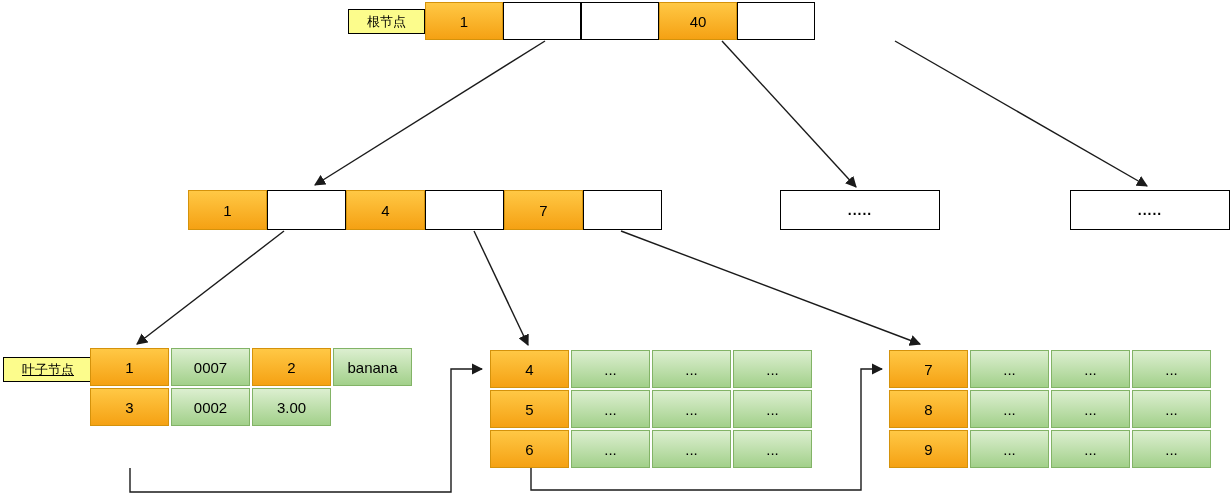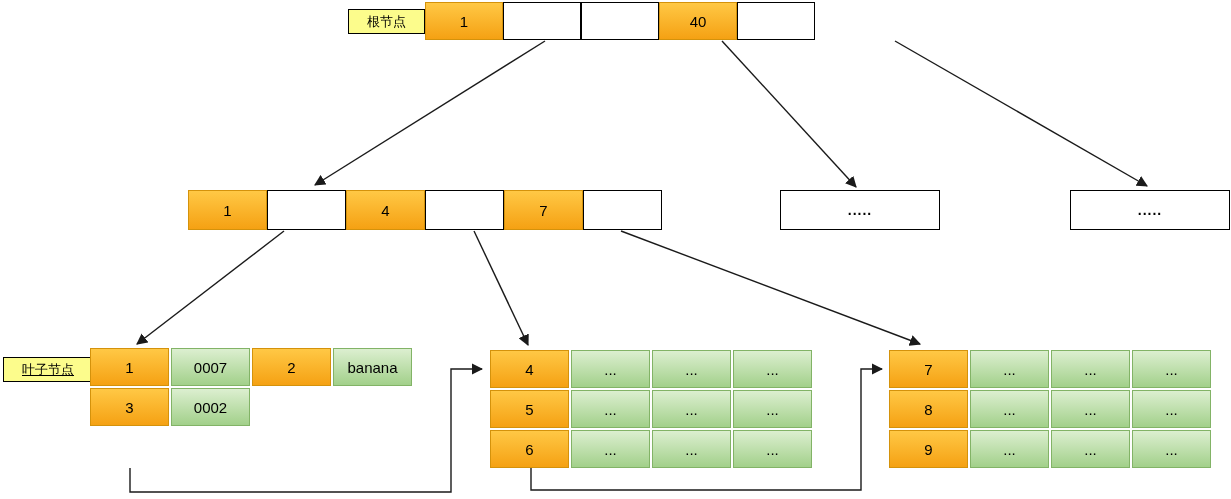--- a/index.html
+++ b/index.html
@@ -94,20 +94,21 @@
   <div class="overflow-box" style="left:780px; top:190px;">.....</div>
   <div class="overflow-box" style="left:1070px; top:190px;">.....</div>
 
   <div class="leaf" style="left:90px; top:348px;">
     <div class="cell dkey">1</div>
     <div class="cell ddata">0007</div>
     <div class="cell dkey">2</div>
     <div class="cell ddata">banana</div>
     <div class="cell dkey">3</div>
     <div class="cell ddata">0002</div>
+    <div class="cell ddata">3.00</div>
   </div>
 
   <div class="leaf" style="left:490px; top:350px;">
     <div class="cell dkey">4</div>
     <div class="cell ddata">...</div>
     <div class="cell ddata">...</div>
     <div class="cell ddata">...</div>
     <div class="cell dkey">5</div>
     <div class="cell ddata">...</div>
     <div class="cell ddata">...</div>

